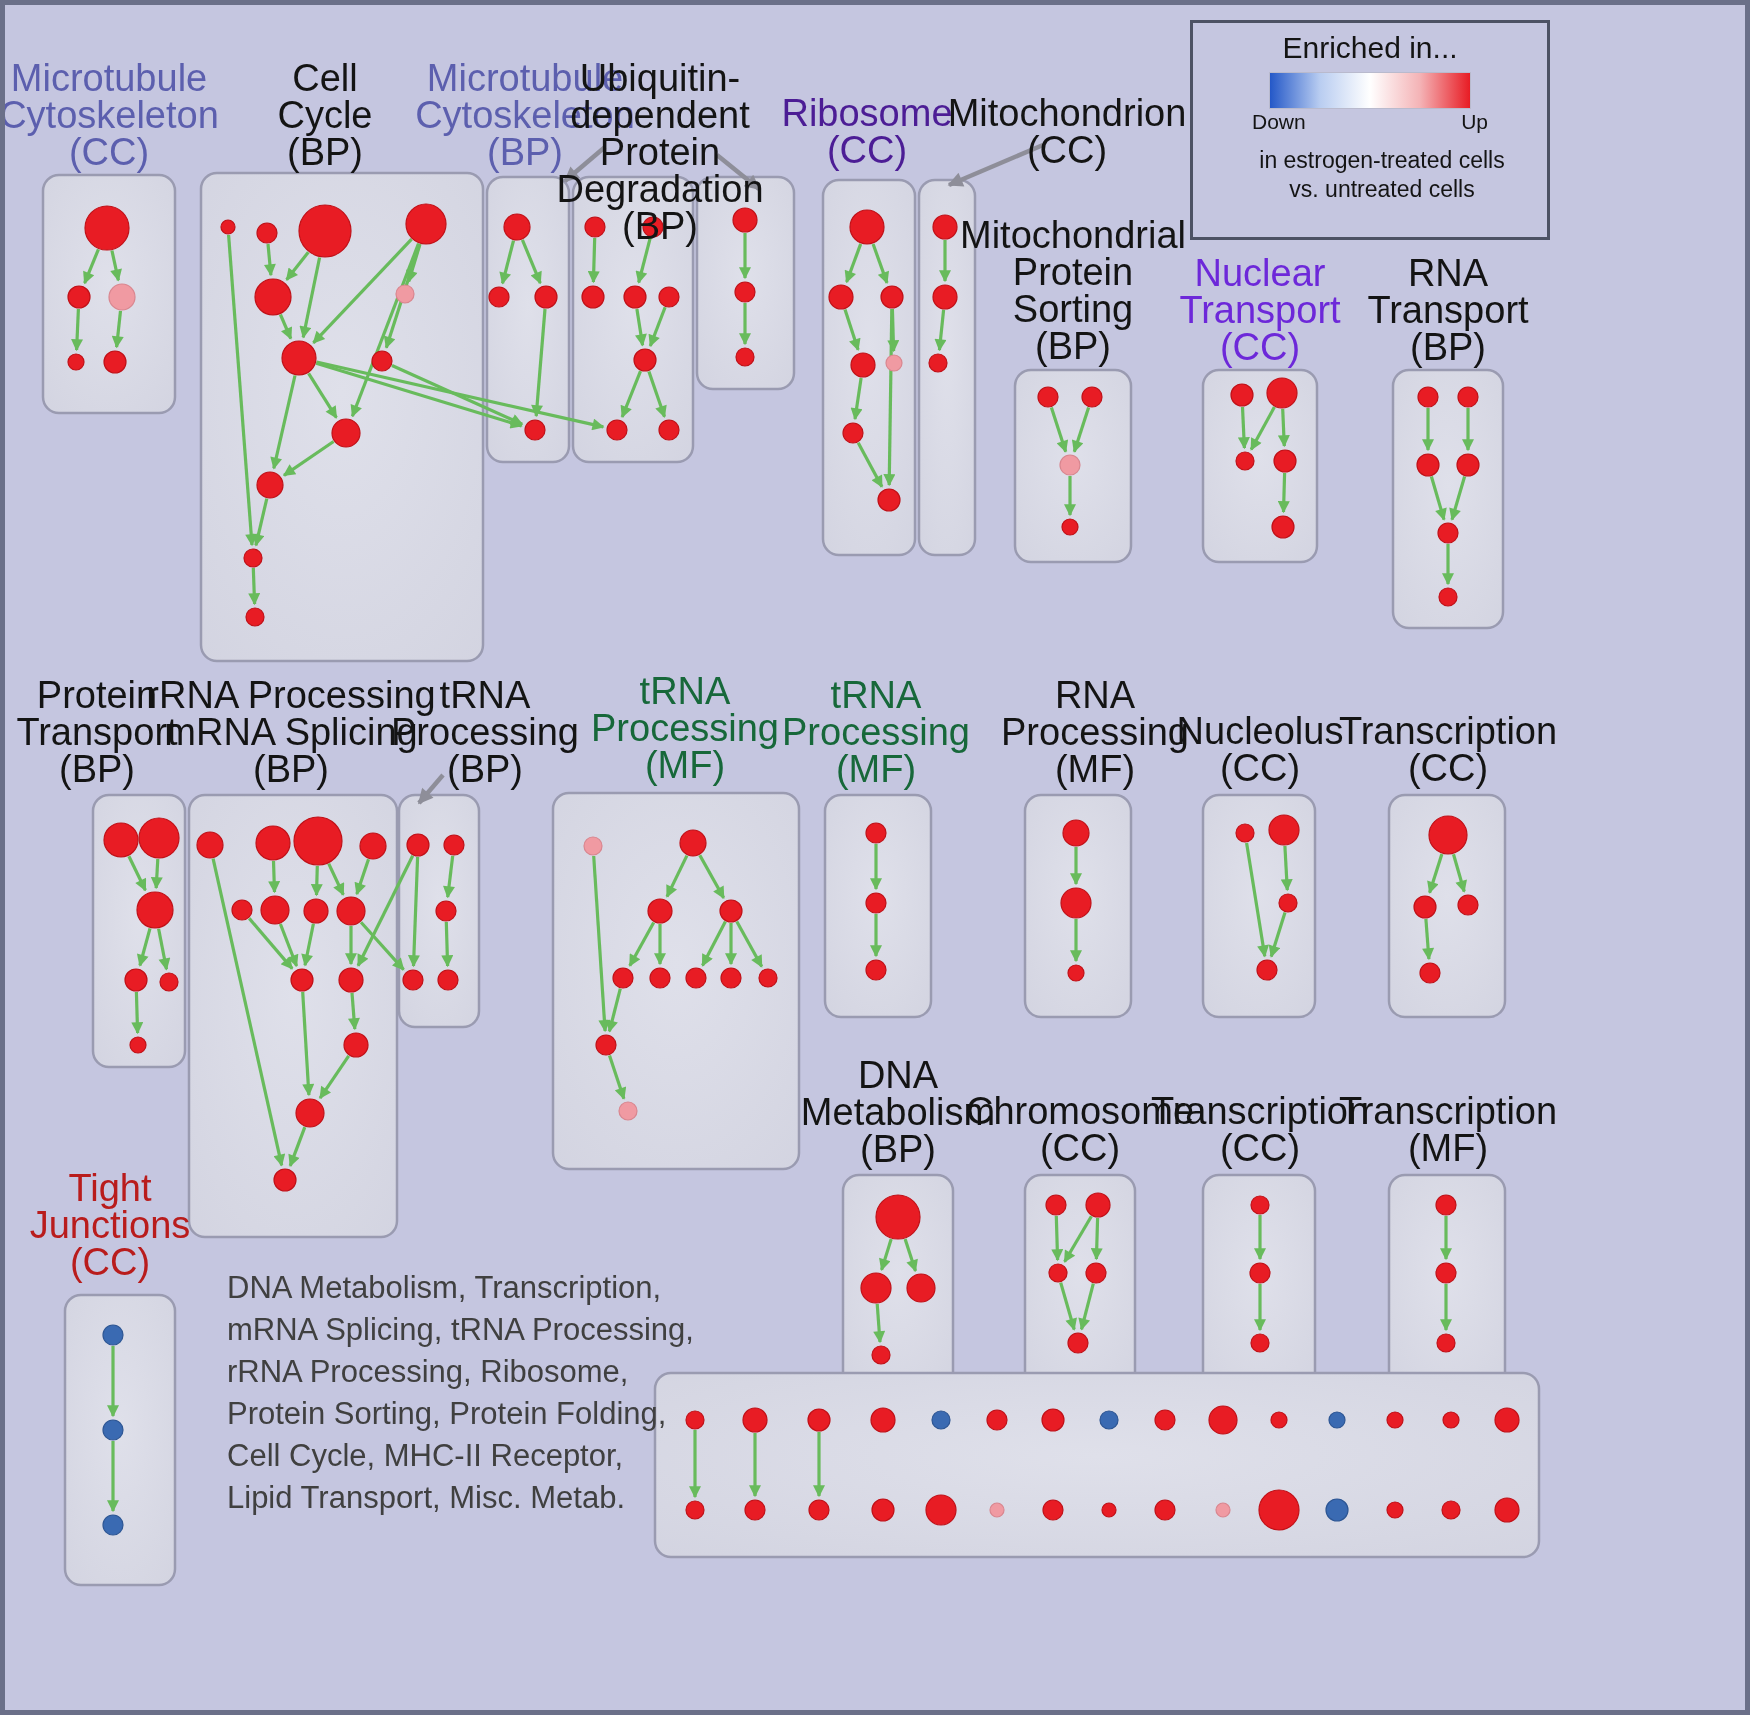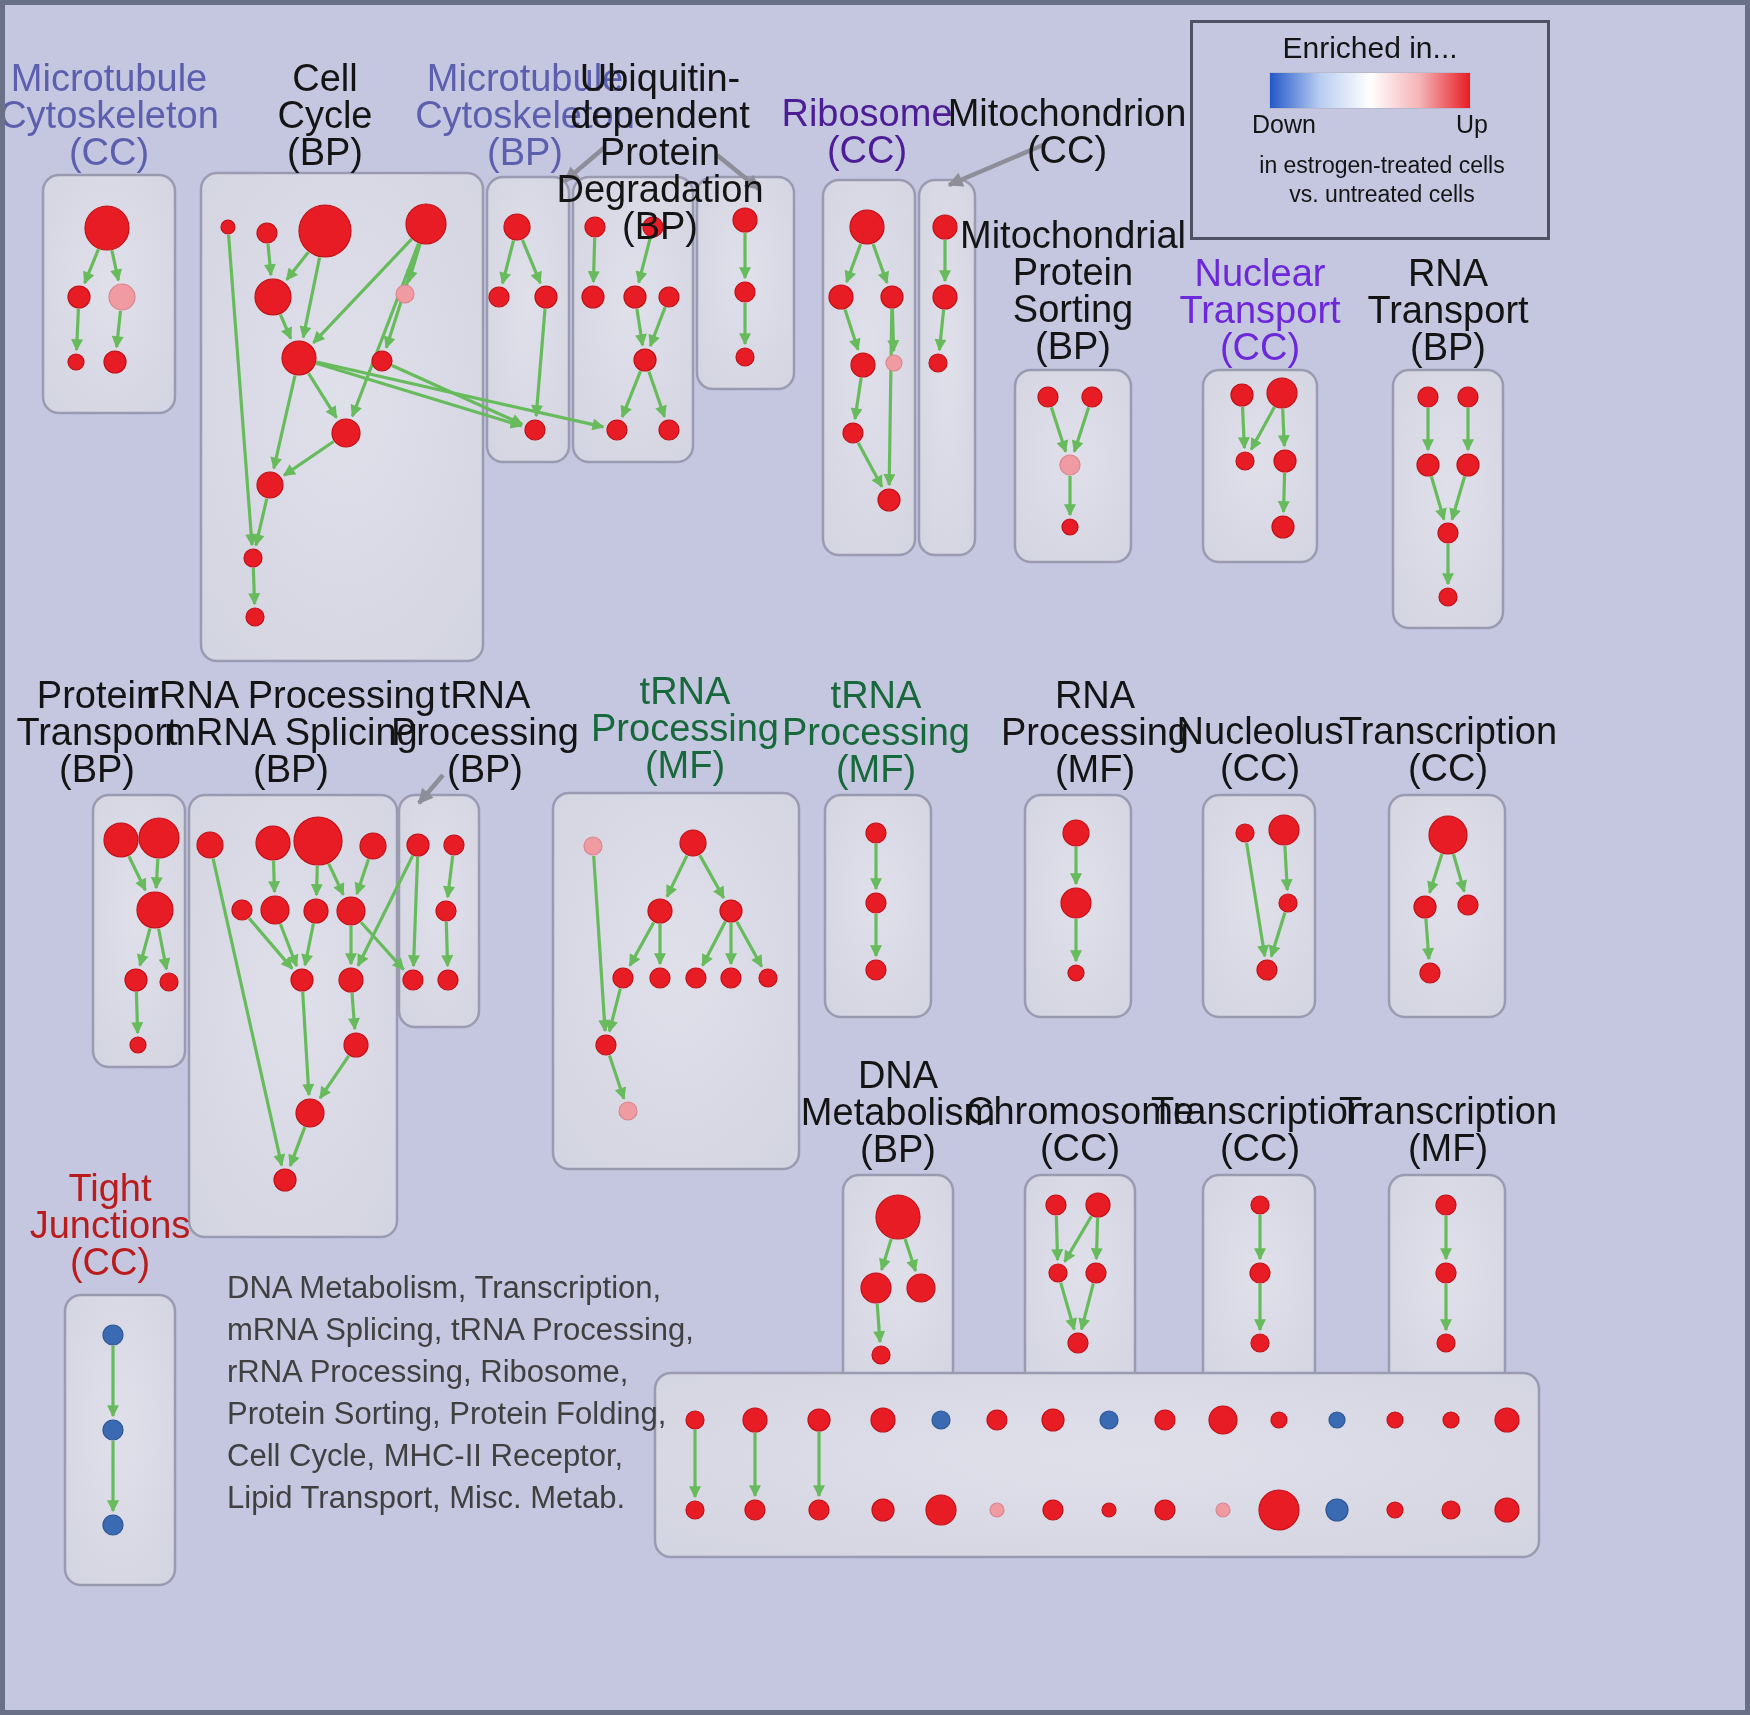--- a/index.html
+++ b/index.html
@@ -27,21 +27,21 @@
     position:absolute; left:1185px; top:15px;
     width:360px; height:220px;
     border:3px solid #4d5264;
     box-sizing:border-box;
     background:#c5c6e0;
     text-align:center;
     color:#141414;
   }
   .legend-title { font-size:30px; margin-top:8px; }
   .legend-bar { width:200px; height:35px; margin:7px auto 0; border:1px solid #b9bacd; }
-  .legend-ends { width:236px; margin:1px auto 12px; display:flex; justify-content:space-between; font-size:25px; }
+  .legend-ends { width:236px; margin:1px auto 12px; display:flex; justify-content:space-between; font-size:21px; }
   .legend-caption { font-size:23px; line-height:29px;margin-left:24px; }
   .legend-caption.first { margin-top:5px; }
   .note {
     position:absolute; left:222px; top:1262px;
     font-size:31px; line-height:42px;
     color:#404040;
     white-space:pre-line;
   }
 </style>
 </head>

